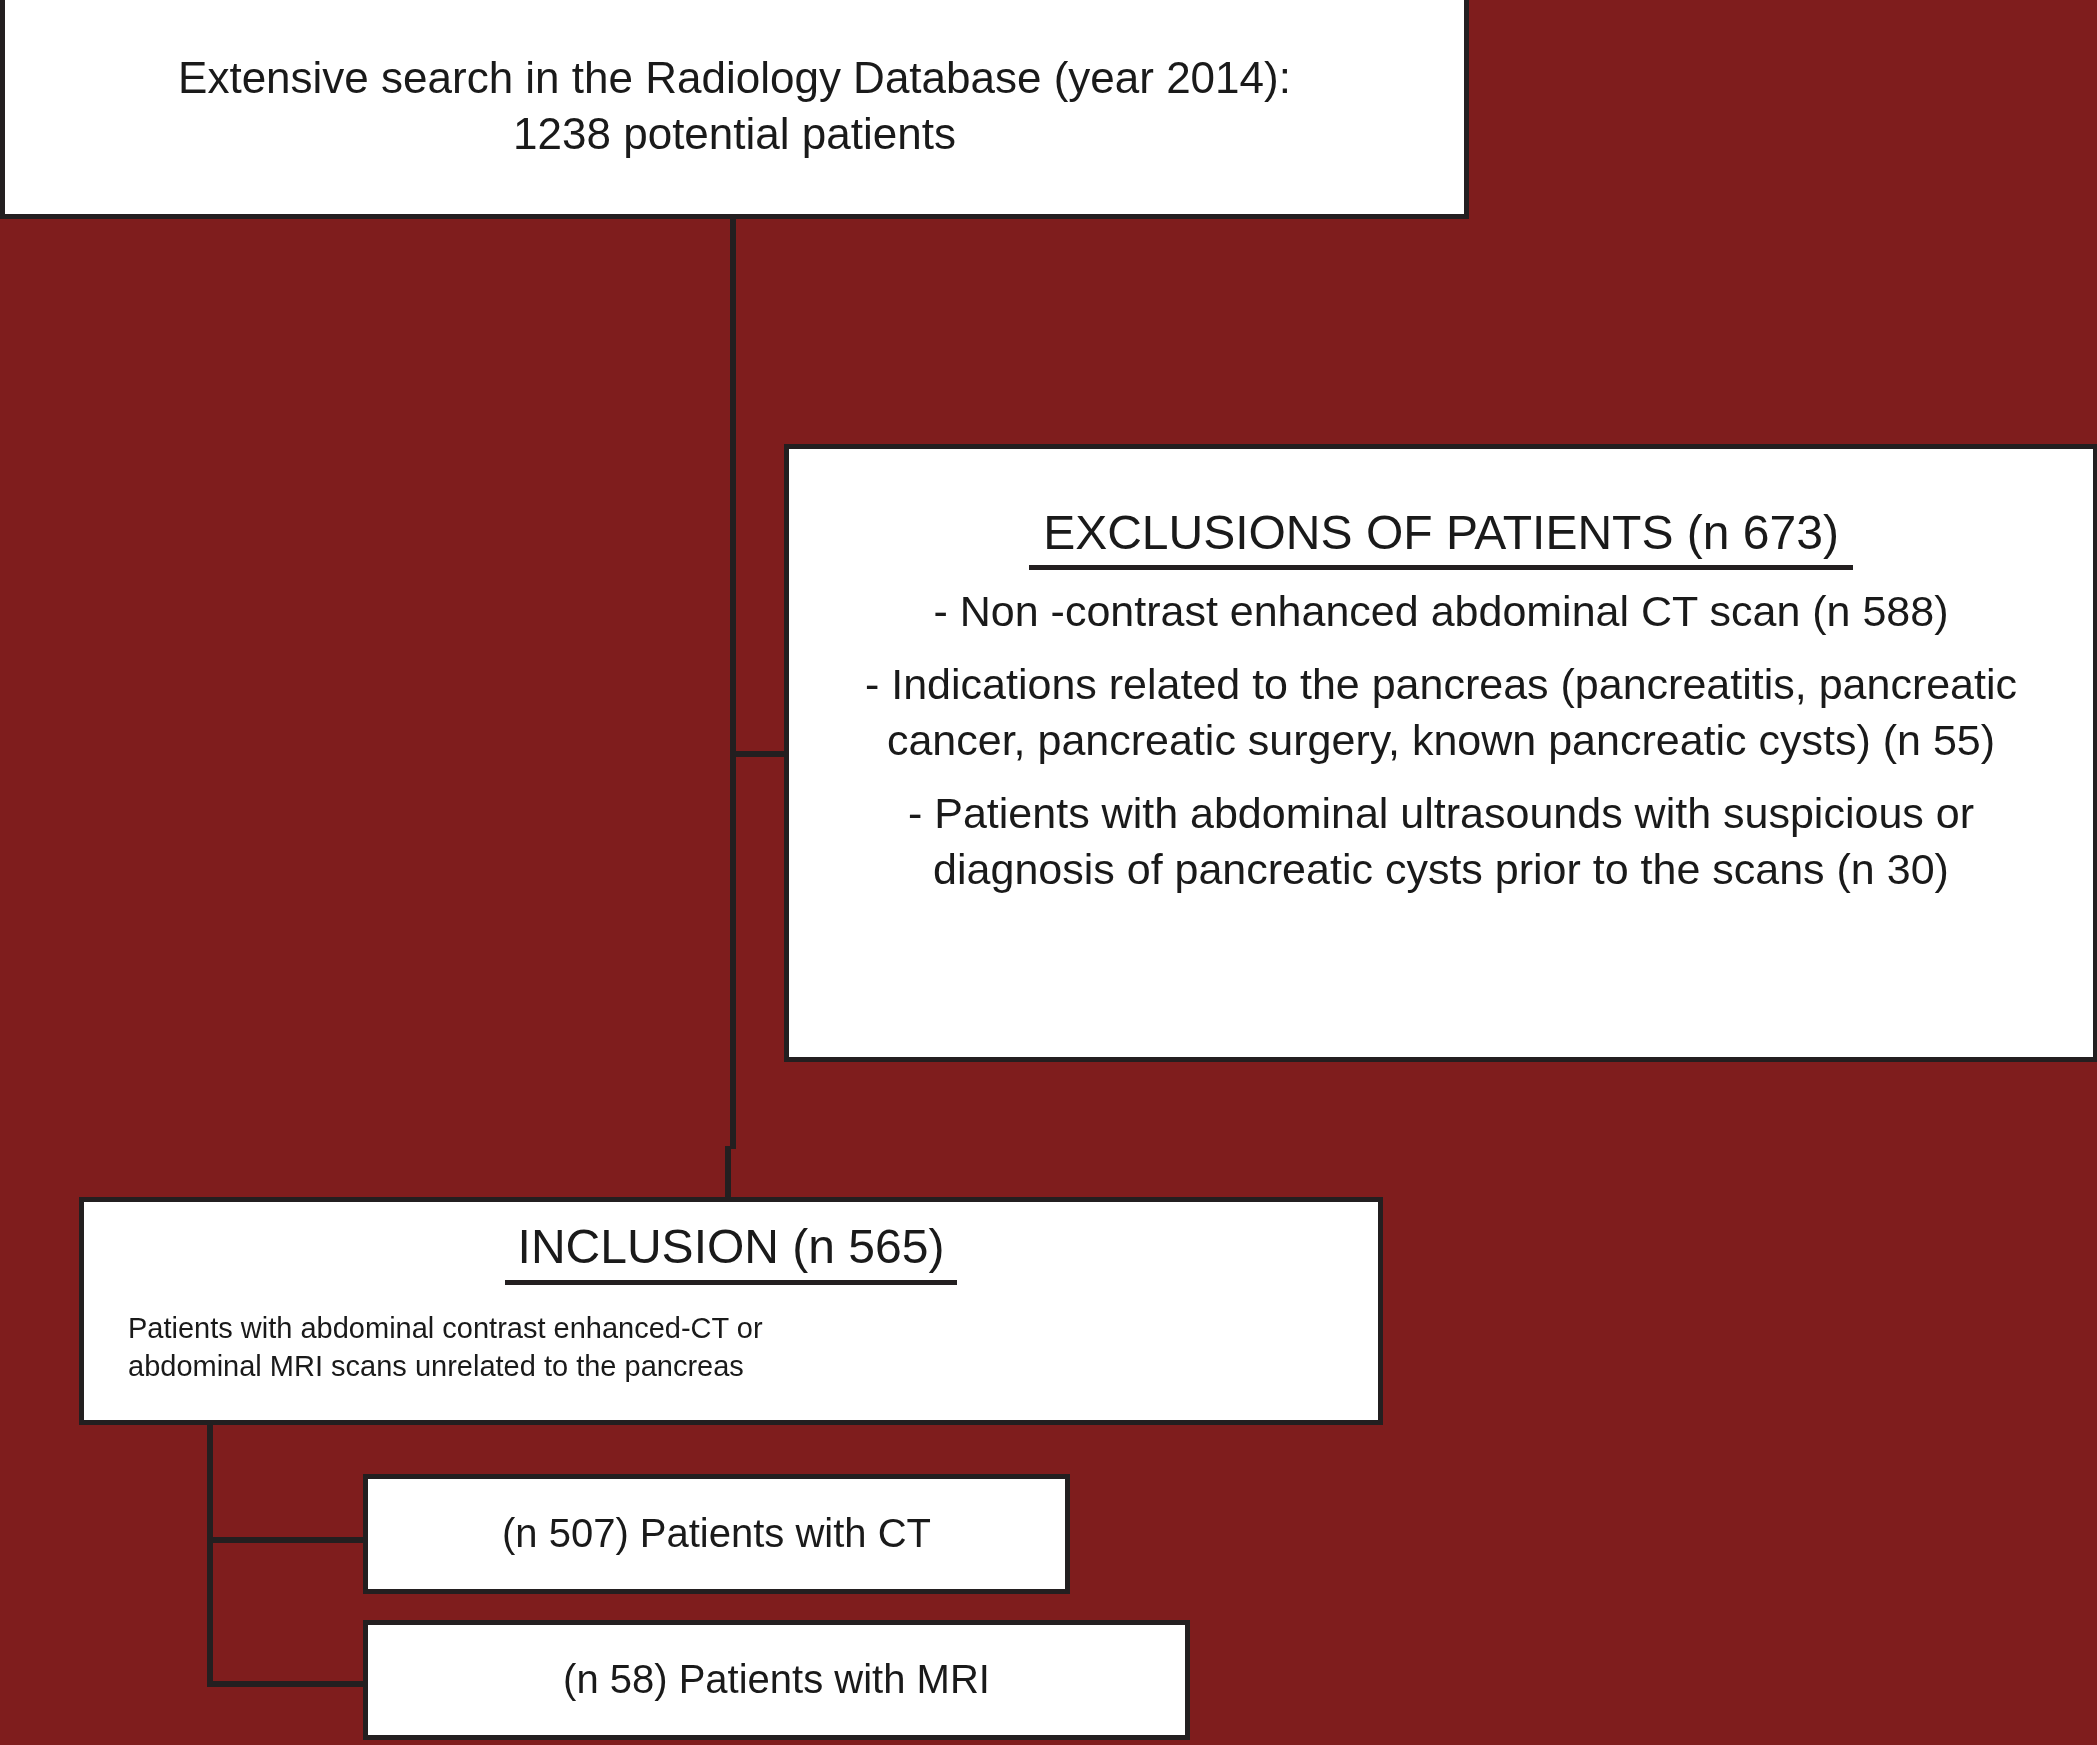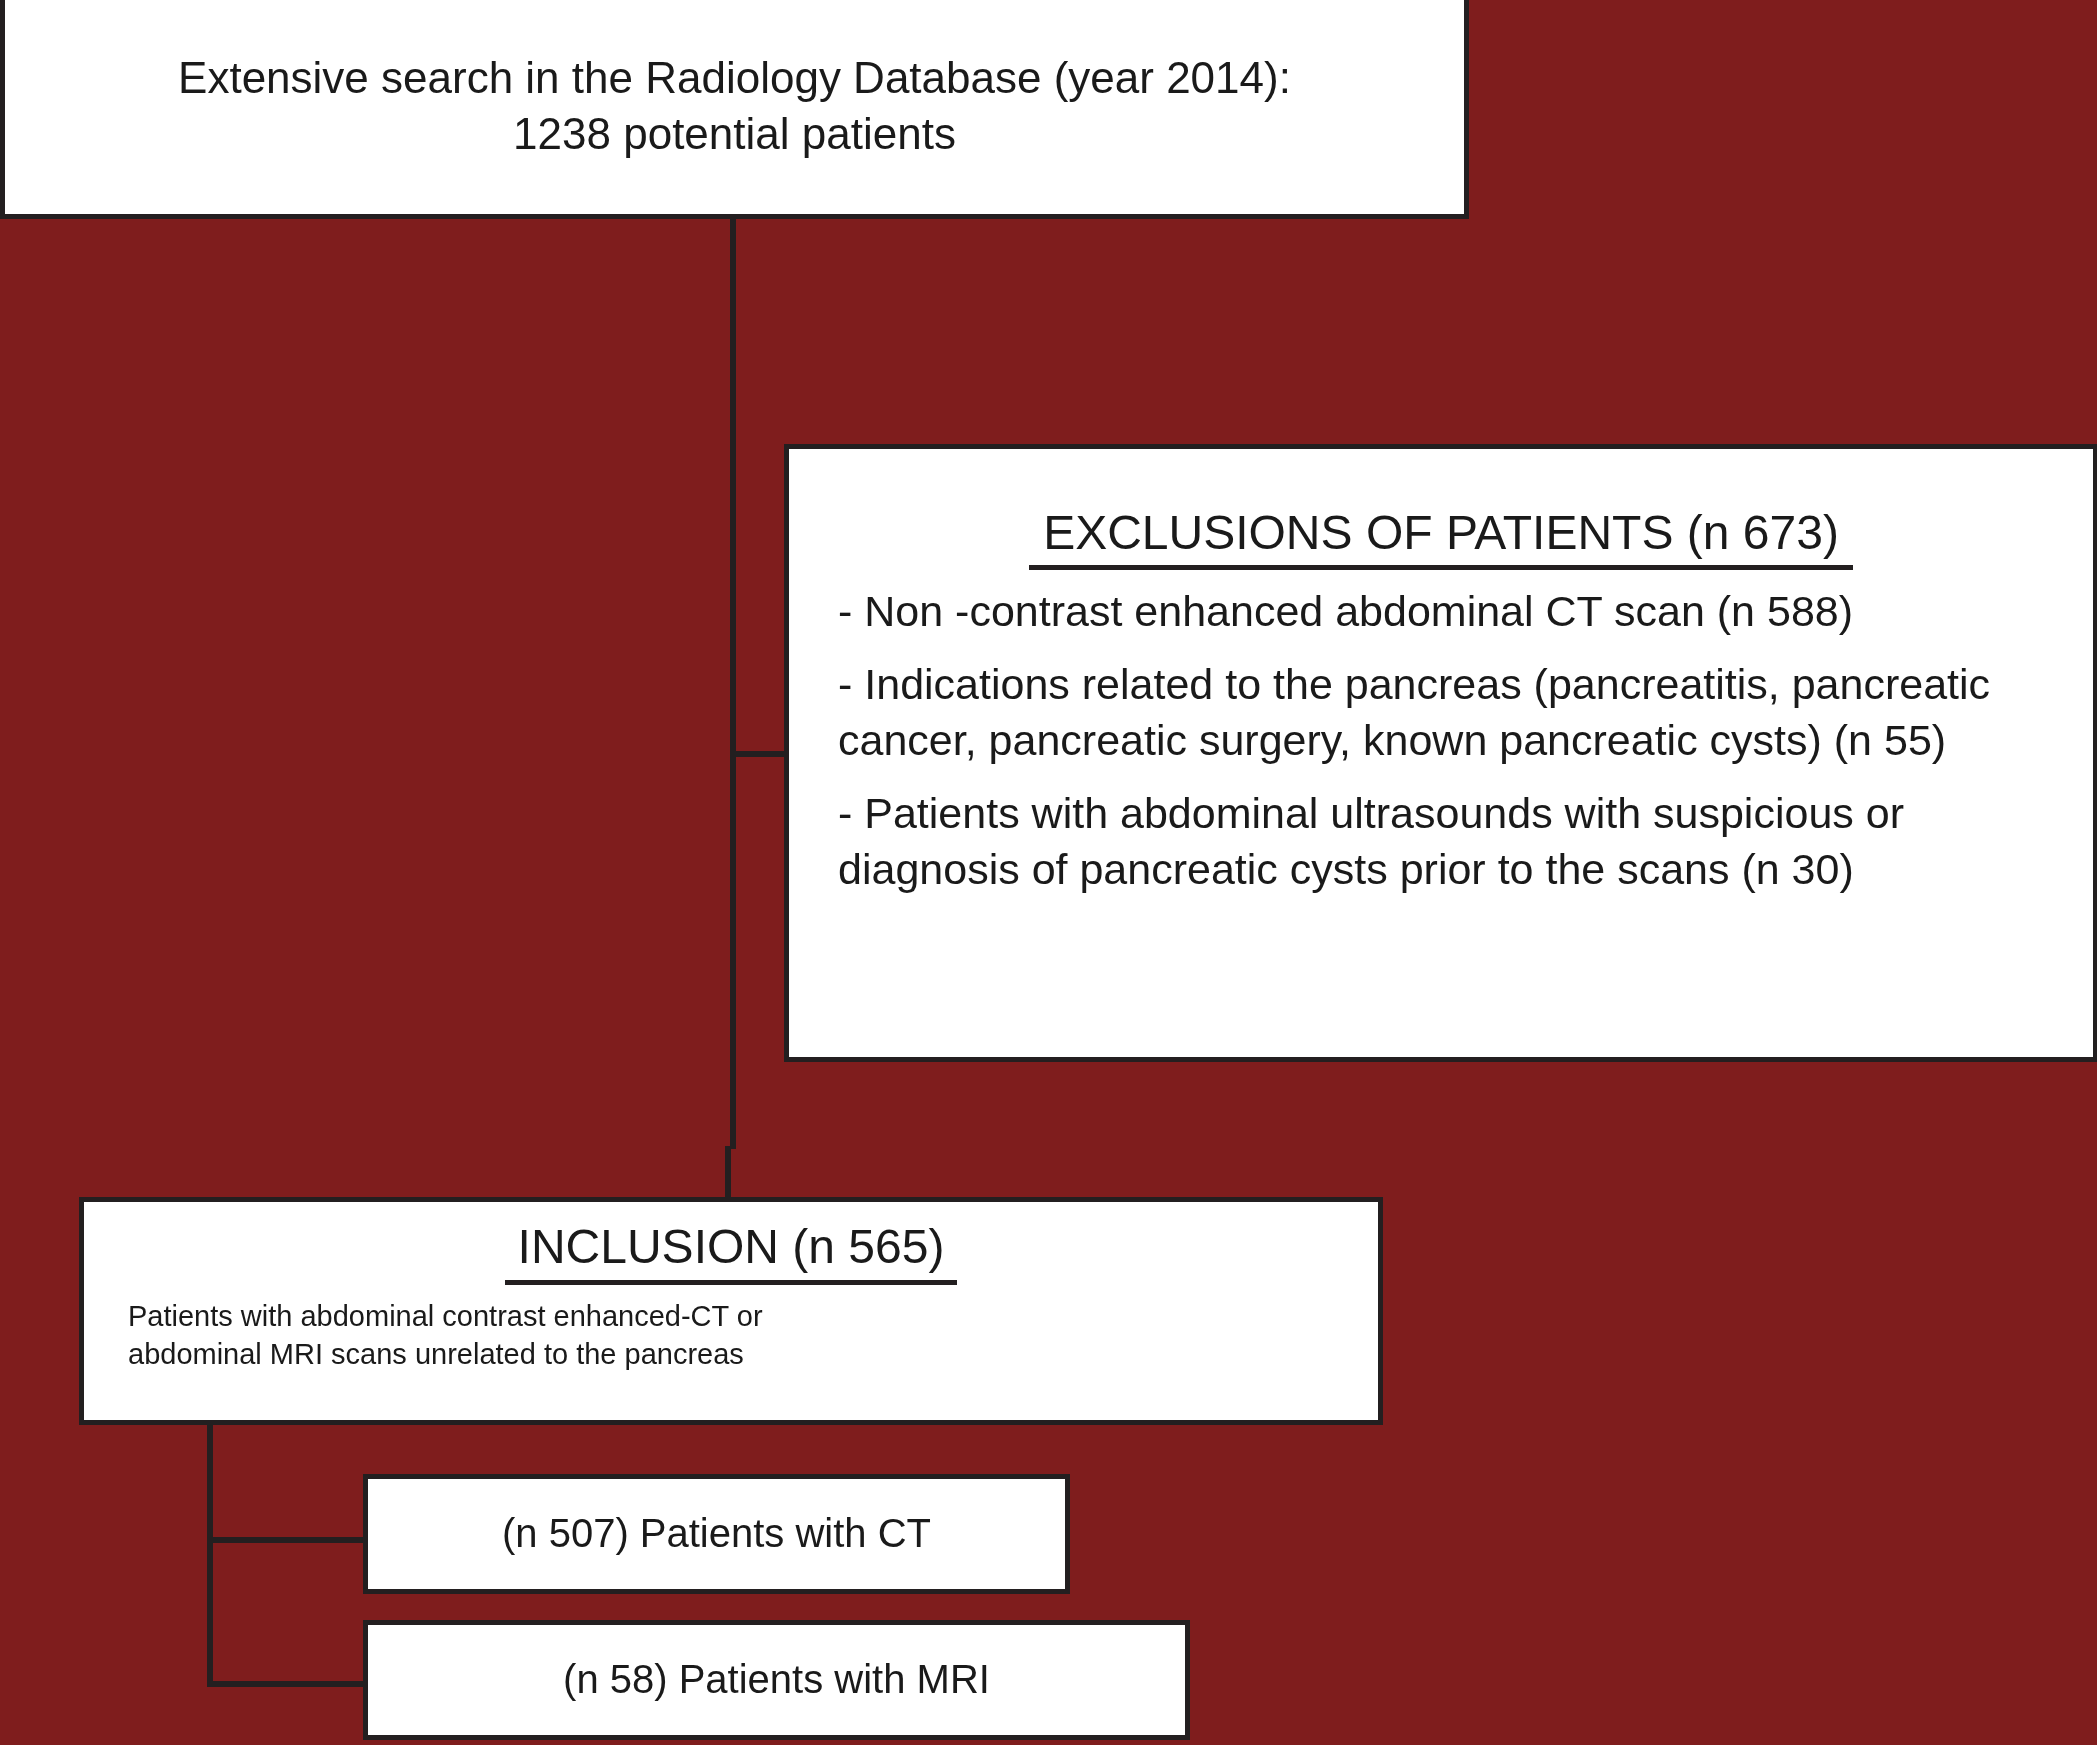--- a/index.html
+++ b/index.html
@@ -57,29 +57,30 @@
     text-align: center;
     margin: 0 0 6.3px 0;
   }
   .hdr span.u {
     border-bottom: 5.5px solid #231f20;
     padding: 0 14.3px 5.5px 14.3px;
   }
 
   .bullet {
     font-size: 43px;
+    text-align: center;
     padding: 0 49px;
     margin: 17.4px 0 0 0;
     line-height: 1.30;
   }
 
   .incl-hdr {
     font-size: 48px;
     text-align: center;
-    margin: 0 0 24px 0;
+    margin: 0 0 36px 0;
   }
   .incl-hdr span.u {
     border-bottom: 5.5px solid #231f20;
     padding: 0 12.7px 6.3px 12.7px;
   }
   .incl-body {
     font-size: 29px;
     text-align: left;
     padding: 0 0 0 44px;
     line-height: 1.30;

